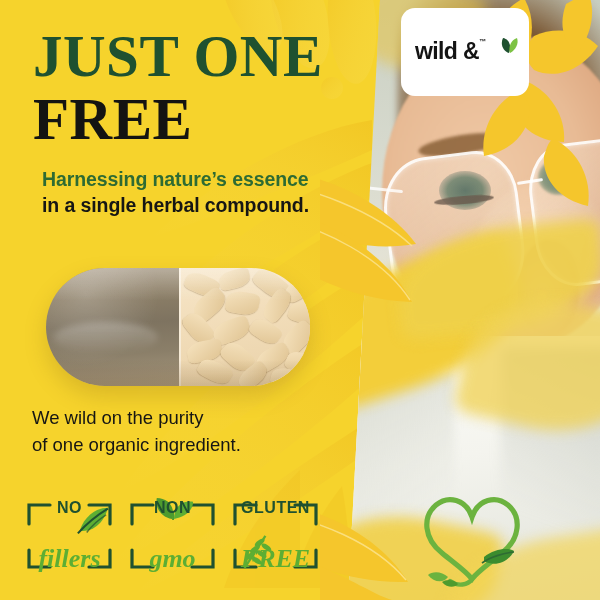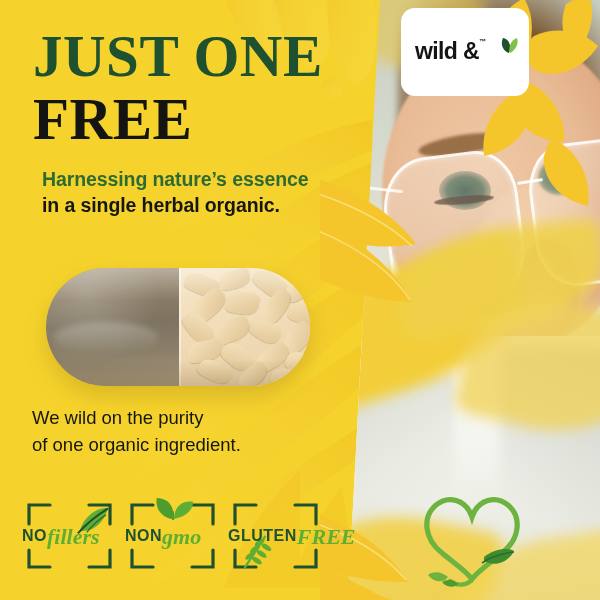--- a/index.html
+++ b/index.html
@@ -129,26 +129,26 @@
     background:rgba(255,255,255,.45);}
 
   
   .body-copy{position:absolute;left:32px;top:405px;z-index:6;}
   .body-copy p{margin:0;color:#161614;font-size:18.5px;font-weight:400;line-height:1.45;}
 
   
   .badges{position:absolute;left:22px;top:500px;z-index:6;display:flex;gap:8px;}
   .badge{position:relative;width:95px;height:72px;}
   .bracket{position:absolute;inset:0;}
-  .badge-txt{position:absolute;inset:0;display:flex;
-    align-items:center;justify-content:flex-start;}
+  .badge-txt{position:absolute;inset:0;display:flex;flex-direction:column;
+    align-items:center;justify-content:space-between;}
   .bt-top{font-family:"Liberation Sans",sans-serif;font-weight:700;font-size:16px;
     color:#1F5130;letter-spacing:.5px;line-height:1;}
   .bt-bot{font-family:"Liberation Serif",serif;font-style:italic;font-weight:700;
-    font-size:22px;color:#5DAE33;line-height:1;margin-top:1px;}
+    font-size:26px;color:#5DAE33;line-height:1;margin-top:1px;}
   .badge .leafmark{position:absolute;pointer-events:none;}
 
   
   .vegan{position:absolute;left:414px;top:487px;width:116px;height:104px;z-index:7;}
   .vegan-word{
     position:absolute;left:13px;top:30px;width:90px;text-align:center;
     font-family:"Liberation Serif",serif;font-style:italic;font-weight:700;
     font-size:26px;color:#17512C;letter-spacing:.3px;
   }
 
@@ -254,21 +254,21 @@
     </g>
   </svg>
 
   <div class="headline">
     <div class="h1a">JUST ONE</div>
     <div class="h1b">FREE</div>
   </div>
 
   <div class="sub">
     <p class="s1">Harnessing nature’s essence</p>
-    <p class="s2">in a single herbal organic.</p>
+    <p class="s2">in a single herbal compound.</p>
   </div>
 
   <div class="capsule">
     <div class="cap-left"></div>
     <div class="cap-right">
       <span class="chip" style="left:4%;top:6%;width:26%;height:16%;transform:rotate(24deg);"></span>
       <span class="chip" style="left:30%;top:2%;width:24%;height:15%;transform:rotate(-14deg);"></span>
       <span class="chip" style="left:56%;top:5%;width:28%;height:17%;transform:rotate(38deg);"></span>
       <span class="chip" style="left:80%;top:10%;width:24%;height:15%;transform:rotate(-28deg);"></span>
       <span class="chip" style="left:10%;top:22%;width:27%;height:18%;transform:rotate(-40deg);"></span>

